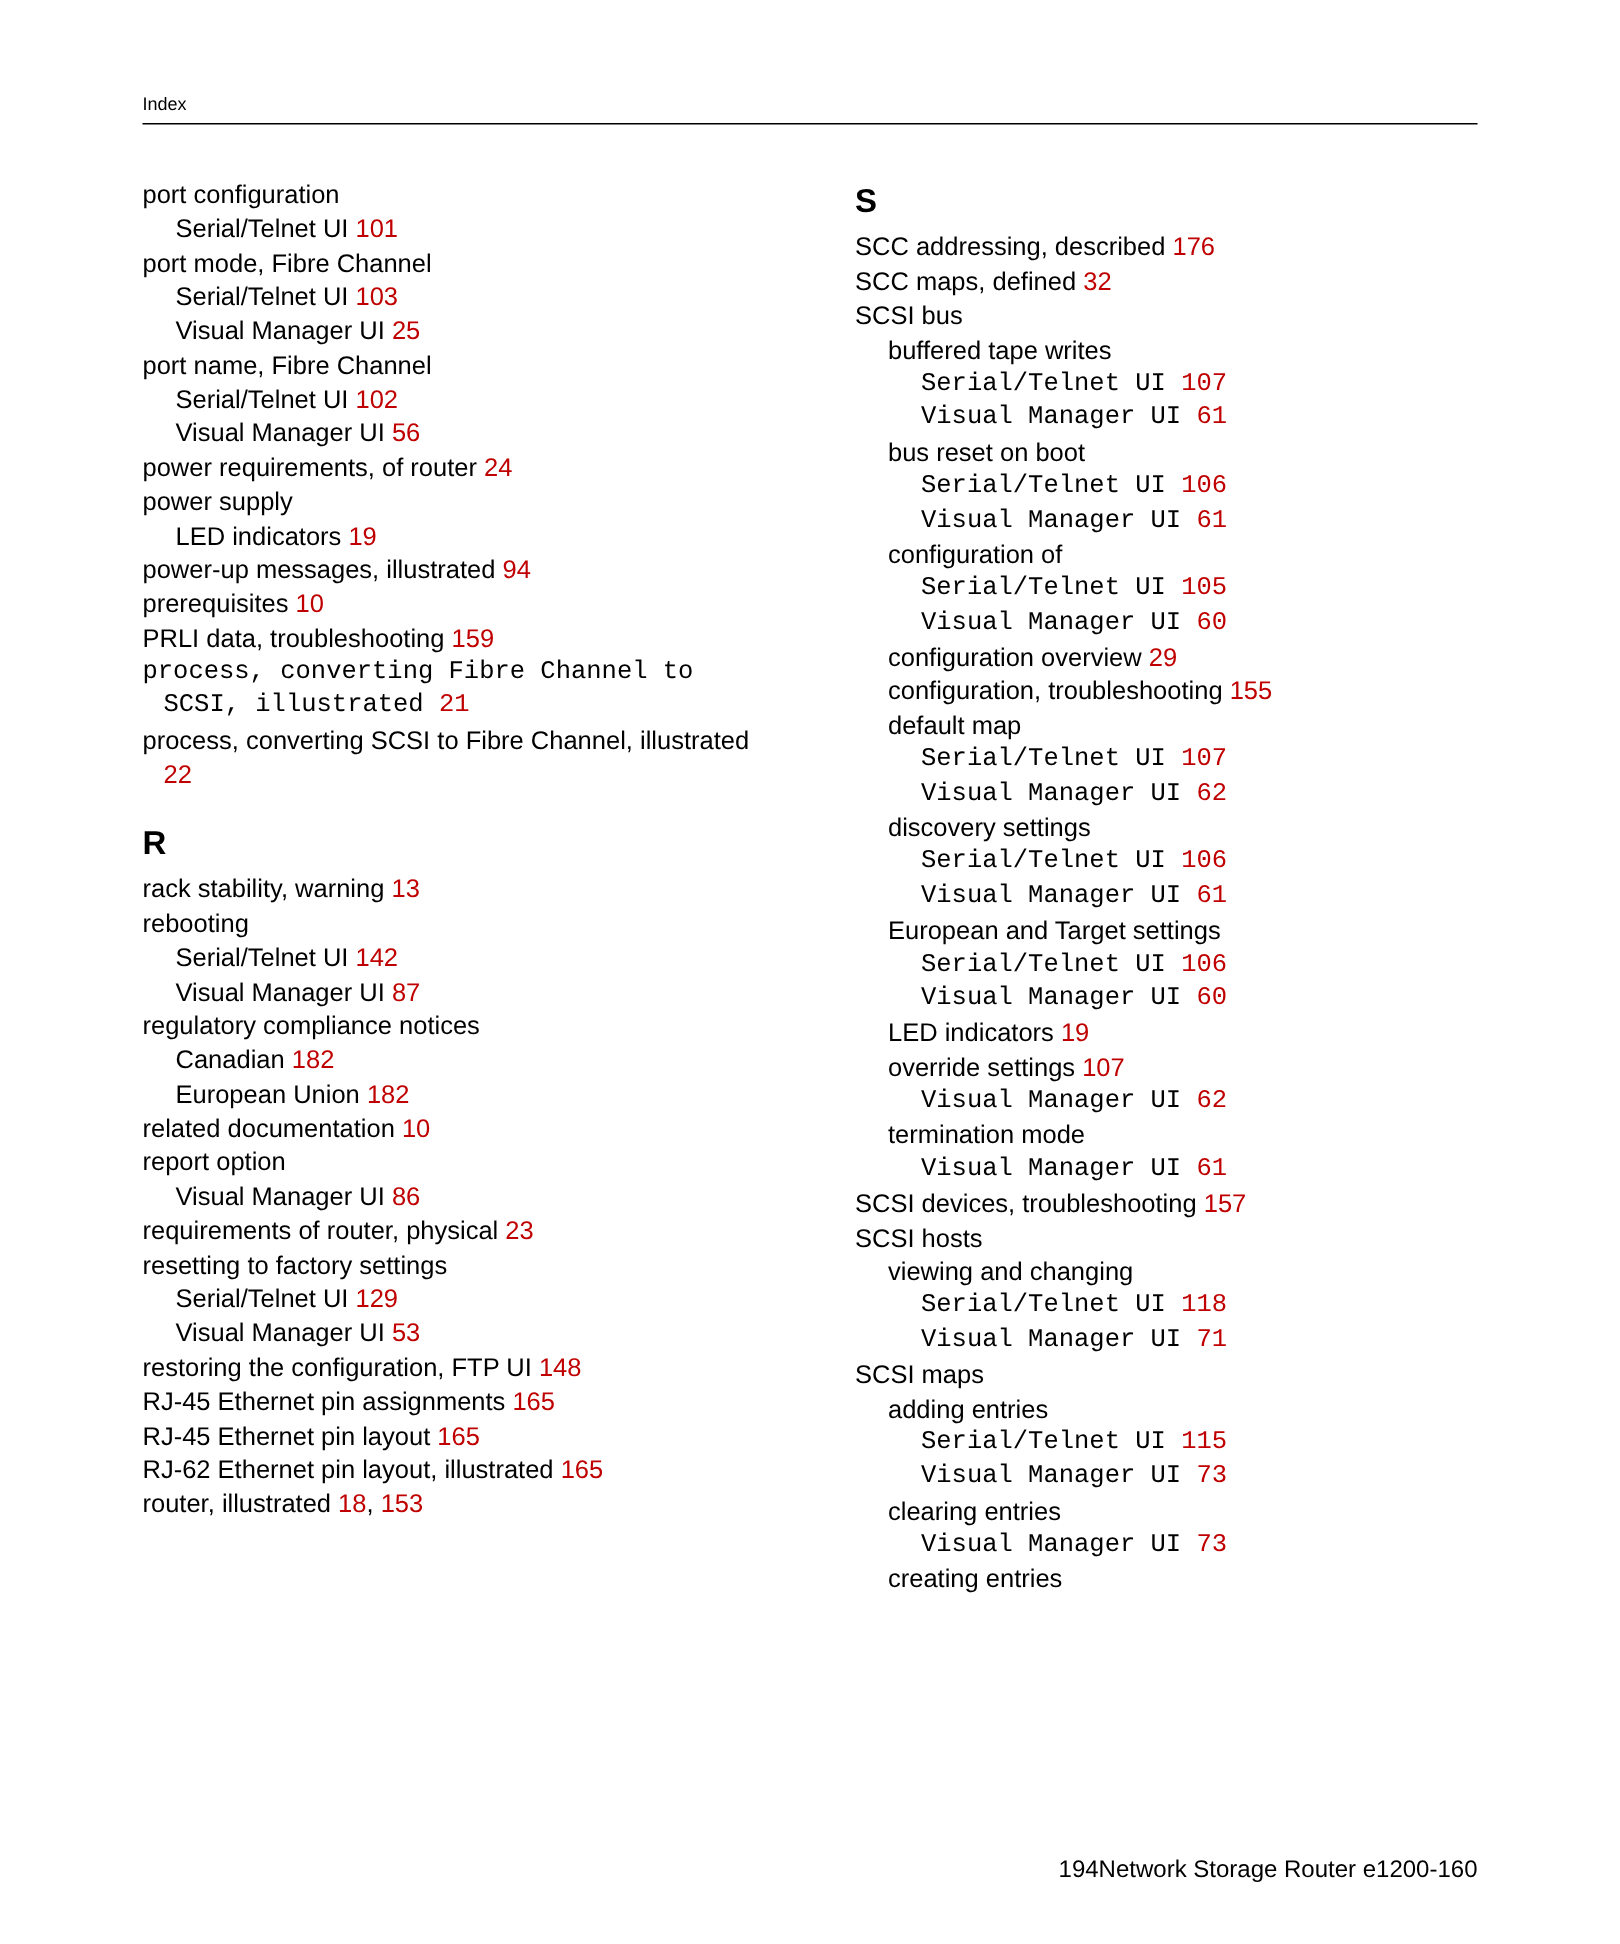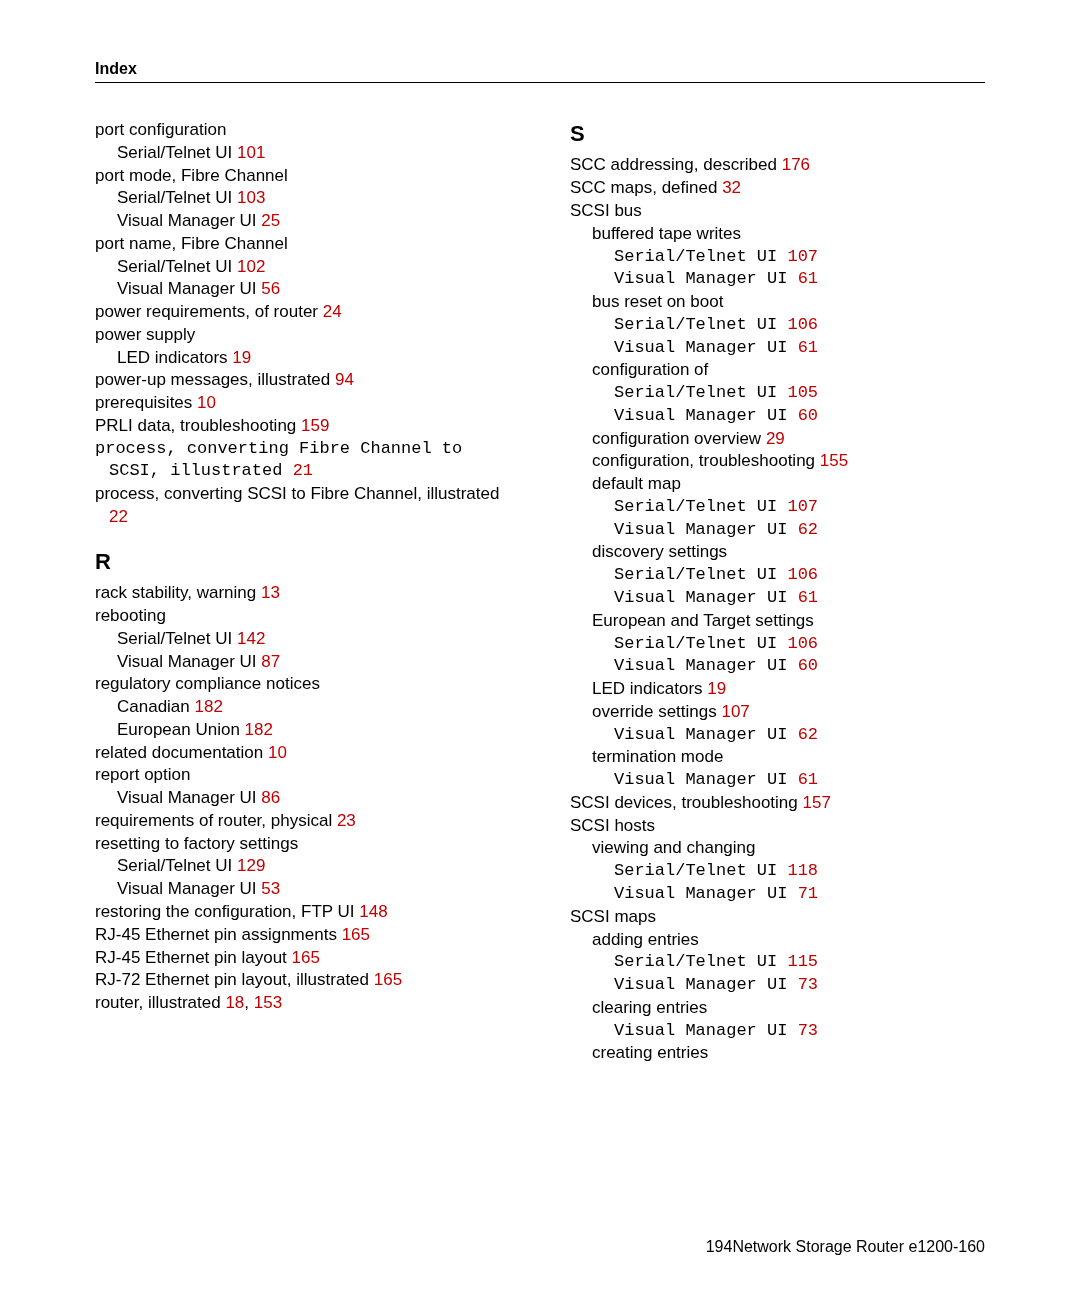--- a/index.html
+++ b/index.html
@@ -10,22 +10,22 @@
       height: 1296px;
       padding: 60px 95px 40px 95px;
       position: relative;
     }
     .header {
       border-bottom: 1.5px solid #000;
       padding-bottom: 4px;
       margin-bottom: 36px;
     }
     .header-title {
-      font-size: 16px;
-      font-weight: bold;
+      font-size: 12px;
+      font-weight: normal;
     }
     .columns {
       display: flex;
       gap: 60px;
     }
     .col {
       flex: 1;
       font-size: 17px;
       line-height: 1.34;
     }
@@ -85,21 +85,21 @@
       <div class="entry"><span>related documentation </span><span class="page-ref">10</span></div>
       <div class="entry"><span>report option</span></div>
       <div class="sub1"><span>Visual Manager UI </span><span class="page-ref">86</span></div>
       <div class="entry"><span>requirements of router, physical </span><span class="page-ref">23</span></div>
       <div class="entry"><span>resetting to factory settings</span></div>
       <div class="sub1"><span>Serial/Telnet UI </span><span class="page-ref">129</span></div>
       <div class="sub1"><span>Visual Manager UI </span><span class="page-ref">53</span></div>
       <div class="entry"><span>restoring the configuration, FTP UI </span><span class="page-ref">148</span></div>
       <div class="entry"><span>RJ-45 Ethernet pin assignments </span><span class="page-ref">165</span></div>
       <div class="entry"><span>RJ-45 Ethernet pin layout </span><span class="page-ref">165</span></div>
-      <div class="entry"><span>RJ-72 Ethernet pin layout, illustrated </span><span class="page-ref">165</span></div>
+      <div class="entry"><span>RJ-62 Ethernet pin layout, illustrated </span><span class="page-ref">165</span></div>
       <div class="entry"><span>router, illustrated </span><span class="page-ref">18</span><span>, </span><span class="page-ref">153</span></div>
     </div>
   <div class="col" id="right-col">
       <div class="section-letter" style="margin-top: 0px;">S</div>
       <div class="entry"><span>SCC addressing, described </span><span class="page-ref">176</span></div>
       <div class="entry"><span>SCC maps, defined </span><span class="page-ref">32</span></div>
       <div class="entry"><span>SCSI bus</span></div>
       <div class="sub1"><span>buffered tape writes</span></div>
       <div class="sub2"><span>Serial/Telnet UI </span><span class="page-ref">107</span></div>
       <div class="sub2"><span>Visual Manager UI </span><span class="page-ref">61</span></div>

